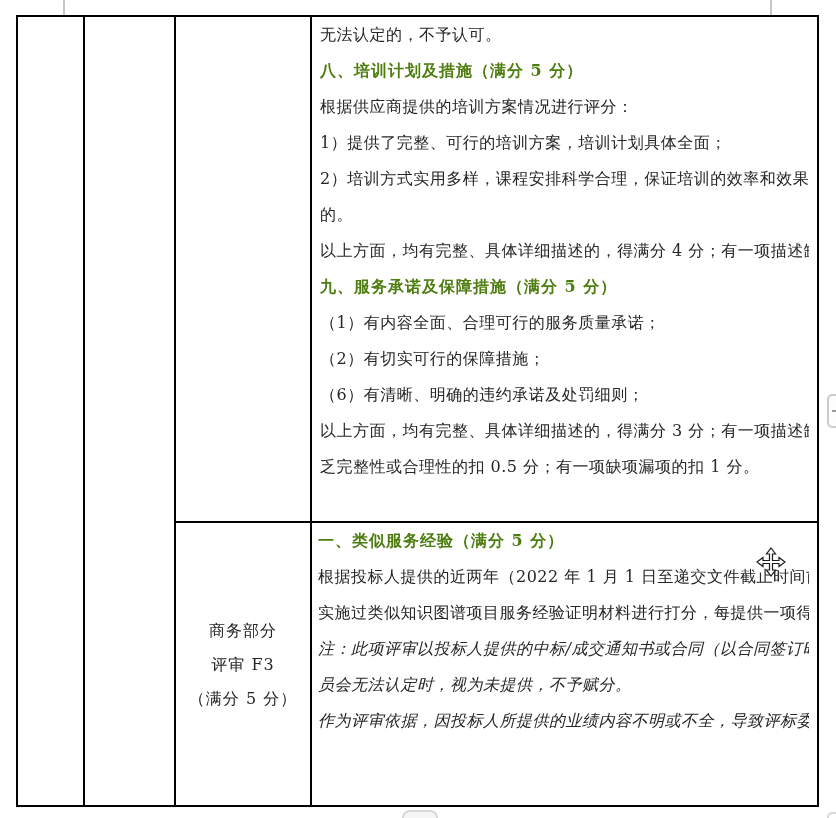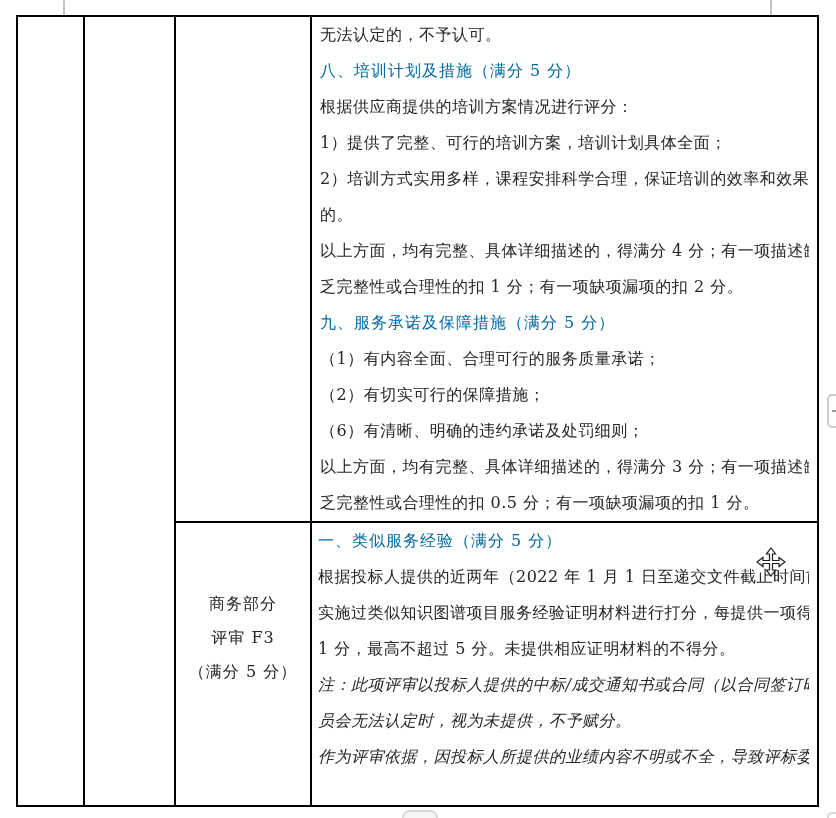--- a/index.html
+++ b/index.html
@@ -56,22 +56,22 @@
     letter-spacing: 0.5px;
   }
   .tline {
     height: 36px;
     display: flex;
     align-items: center;
     white-space: nowrap;
     overflow: hidden;
   }
   .tline.bold {
-    font-weight: normal;
-    color: #0369a1;
+    font-weight: bold;
+    color: #4d7c0f;
     letter-spacing: 1px;
   }
   .tline.note {
     font-style: italic;
   }
   .category-cell {
     display: flex;
     flex-direction: column;
     align-items: center;
     justify-content: center;
@@ -148,48 +148,46 @@
     <div class="vline" style="left:65px;"></div>
     <div class="vline" style="left:156px;"></div>
     <div class="vline" style="left:292px;"></div>
 
     <div class="hline" style="left:156px; top:504px; width:643px;"></div>
 
     <div class="cell" style="left:0; top:0; width:65px; height:788px;"></div>
     <div class="cell" style="left:67px; top:0; width:89px; height:788px;"></div>
     <div class="cell" style="left:158px; top:0; width:134px; height:504px;"></div>
 
-    <div class="cell category-cell" style="left:158px; top:480px; width:134px; height:282px;">
+    <div class="cell category-cell" style="left:158px; top:507px; width:134px; height:282px;">
       <div class="cat-line">商务部分</div>
       <div class="cat-line">评审 F3</div>
       <div class="cat-line">（满分 5 分）</div>
     </div>
 
     <div class="cell criteria-cell" style="left:294px; top:0; width:505px; height:504px;text-align:center;">
       <div class="tline">无法认定的，不予认可。</div>
       <div class="tline bold">八、培训计划及措施（满分 5 分）</div>
       <div class="tline">根据供应商提供的培训方案情况进行评分：</div>
       <div class="tline">1）提供了完整、可行的培训方案，培训计划具体全面；</div>
       <div class="tline">2）培训方式实用多样，课程安排科学合理，保证培训的效率和效果</div>
       <div class="tline">的。</div>
       <div class="tline">以上方面，均有完整、具体详细描述的，得满分 4 分；有一项描述缺</div>
-      <div class="tline">乏完整性或合理性的扣 1 分；有一项缺项漏项的扣 2 分。</div>
       <div class="tline bold">九、服务承诺及保障措施（满分 5 分）</div>
       <div class="tline">（1）有内容全面、合理可行的服务质量承诺；</div>
       <div class="tline">（2）有切实可行的保障措施；</div>
       <div class="tline">（6）有清晰、明确的违约承诺及处罚细则；</div>
       <div class="tline">以上方面，均有完整、具体详细描述的，得满分 3 分；有一项描述缺</div>
       <div class="tline">乏完整性或合理性的扣 0.5 分；有一项缺项漏项的扣 1 分。</div>
     </div>
 
     <div class="cell criteria-cell" style="left:294px; top:506px; width:505px; height:282px;padding-left:6px;">
       <div class="tline bold">一、类似服务经验（满分 5 分）</div>
       <div class="tline">根据投标人提供的近两年（2022 年 1 月 1 日至递交文件截止时间前）</div>
       <div class="tline">实施过类似知识图谱项目服务经验证明材料进行打分，每提供一项得</div>
-      <div class="tline">1 分，最高不超过 5 分。未提供相应证明材料的不得分。</div>
       <div class="tline note">注：此项评审以投标人提供的中标/成交通知书或合同（以合同签订时</div>
       <div class="tline note">员会无法认定时，视为未提供，不予赋分。</div>
       <div class="tline note">作为评审依据，因投标人所提供的业绩内容不明或不全，导致评标委</div>
     </div>
   </div>
 
   <svg id="move-cursor" viewBox="0 0 32 32">
     <g stroke="#1a1a1a" stroke-width="1.2" fill="#ffffff">
       <path d="M16 2 L20.5 8 L17.5 8 L17.5 14.5 L24 14.5 L24 11.5 L30 16 L24 20.5 L24 17.5 L17.5 17.5 L17.5 24 L20.5 24 L16 30 L11.5 24 L14.5 24 L14.5 17.5 L8 17.5 L8 20.5 L2 16 L8 11.5 L8 14.5 L14.5 14.5 L14.5 8 L11.5 8 Z"></path>
     </g>

